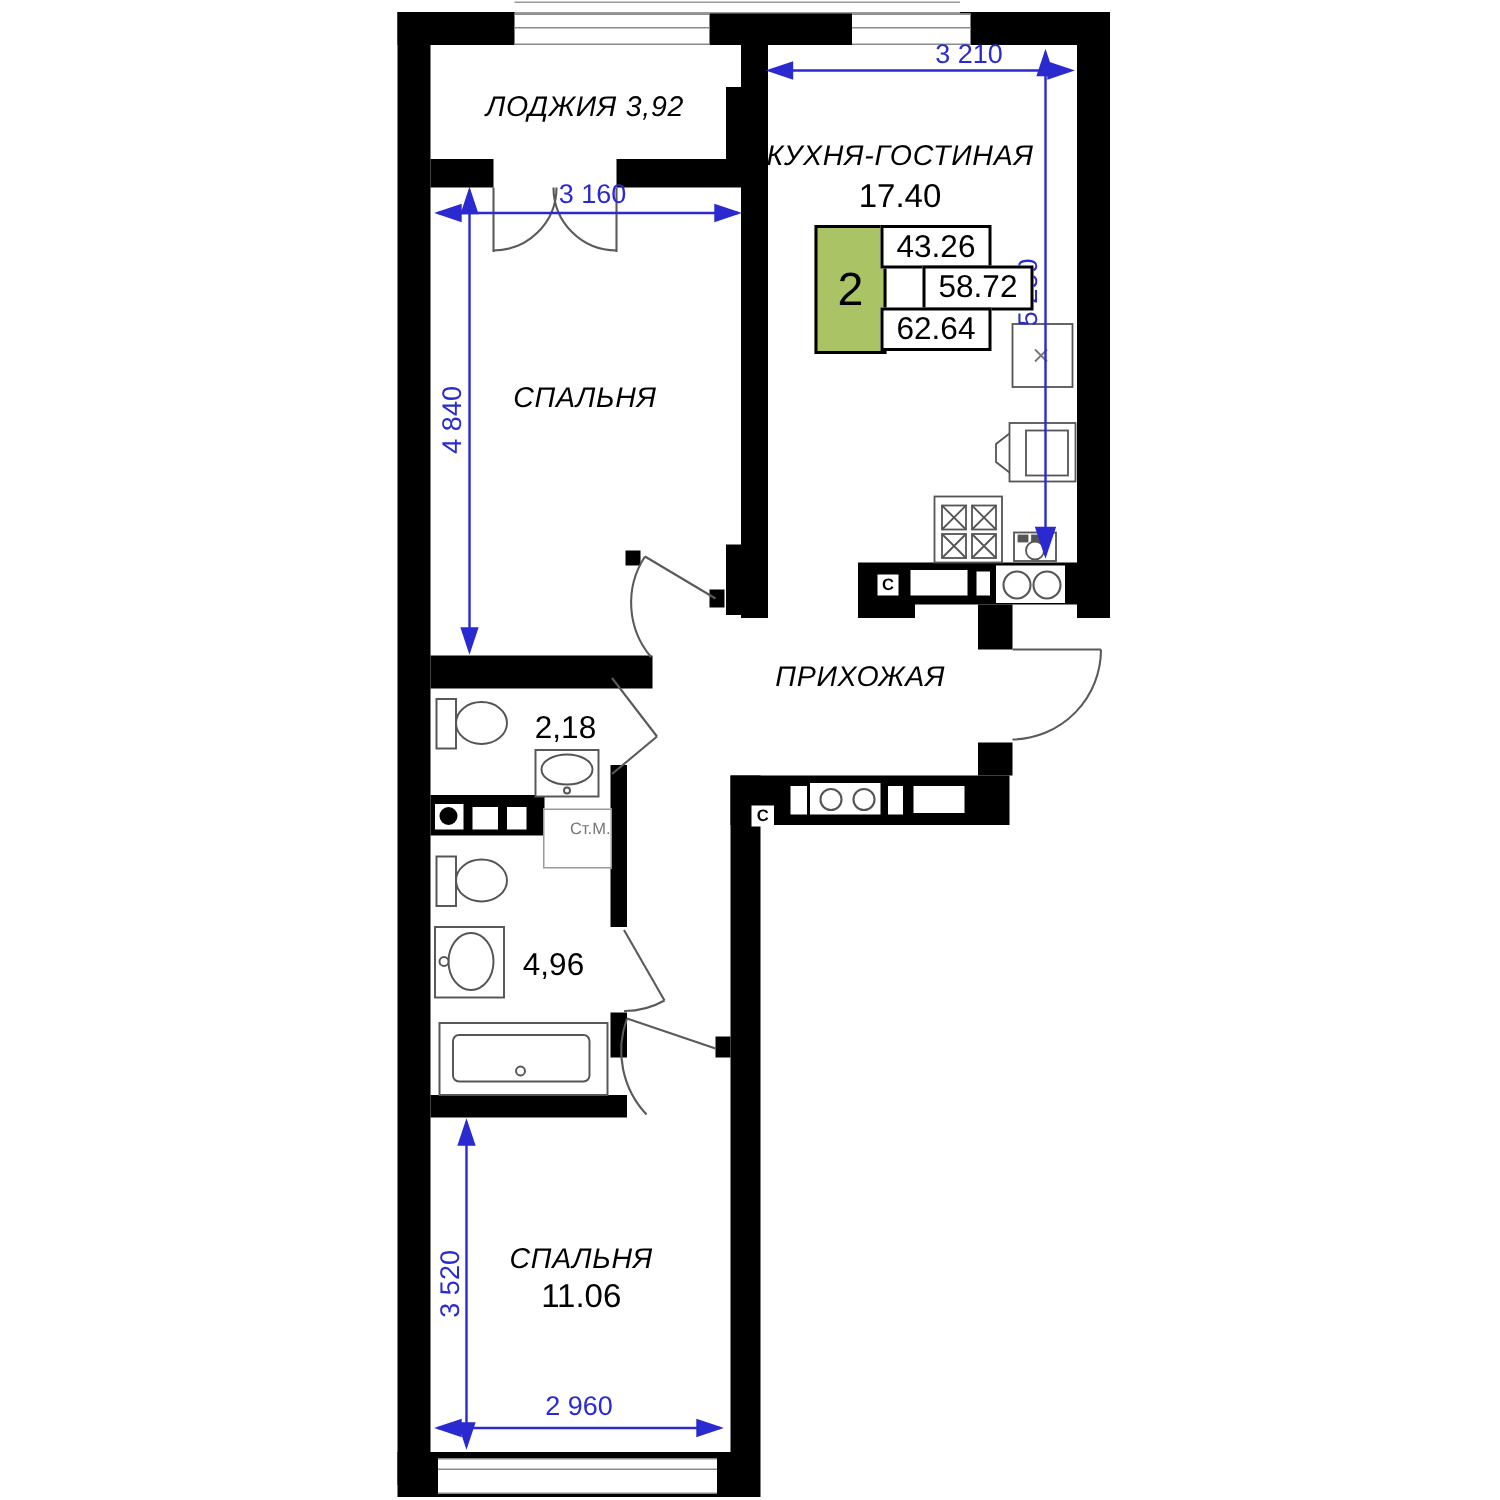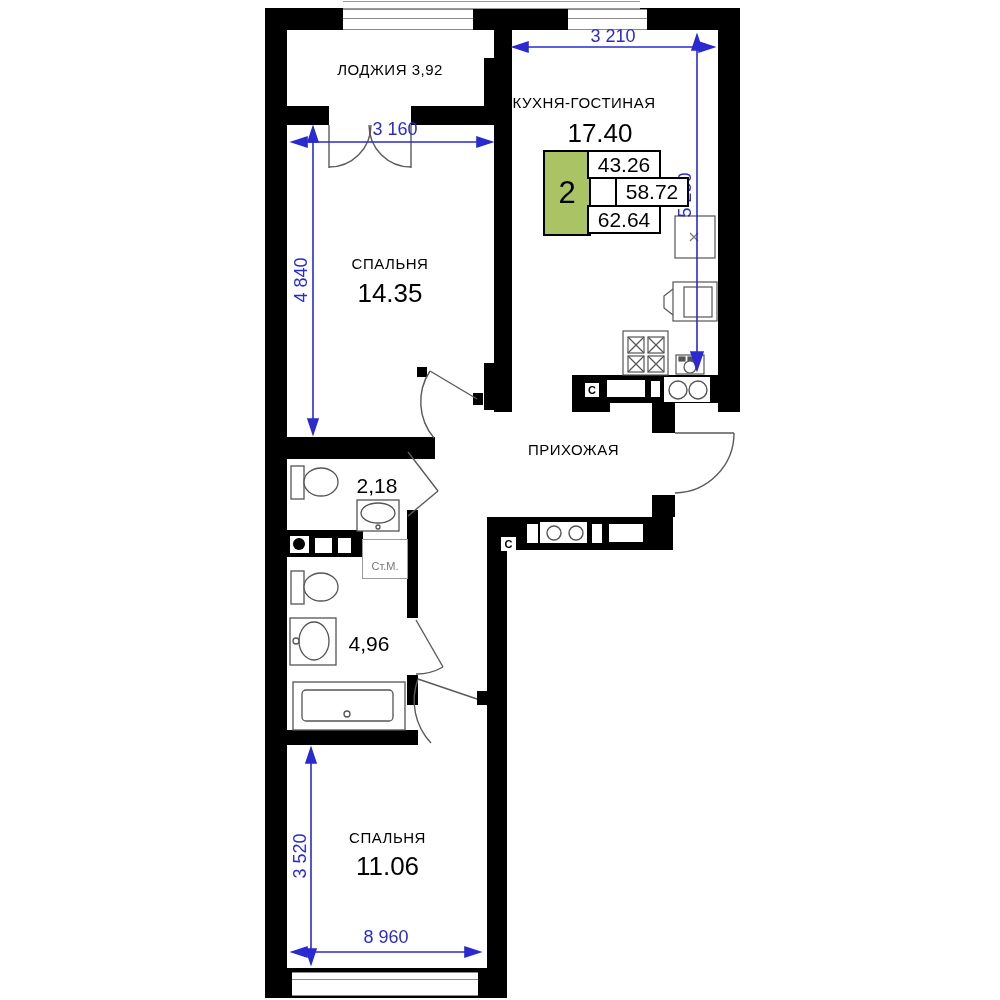--- a/index.html
+++ b/index.html
@@ -3,27 +3,27 @@
 <meta charset="utf-8">
 <style>
   html,body{margin:0;padding:0;background:#fff;}
   #stage{position:relative;width:1000px;height:1000px;background:#fff;overflow:hidden;
          font-family:"Liberation Sans","DejaVu Sans",sans-serif;color:#000;}
   .wall{position:absolute;background:#000;}
   .cut{position:absolute;background:#fff;}
   .glz{position:absolute;background:#fff;border-top:1px solid #8a8a8a;border-bottom:1px solid #8a8a8a;}
   .rail{position:absolute;border-top:1px solid #9a9a9a;border-bottom:1px solid #9a9a9a;}
   .lbl{position:absolute;text-align:center;white-space:nowrap;line-height:1.1;}
-  .room-name{font-size:15px;letter-spacing:.5px;}
-  .room-area{font-size:26px;}
+  .room-name{font-size:19px;letter-spacing:.5px;font-style:italic;}
+  .room-area{font-size:22px;}
   .dim{color:#2a2ad0;font-size:18px;}
   .vrot{transform:rotate(-90deg);}
   .ventbox{position:absolute;background:#fff;font-size:11px;font-weight:bold;text-align:center;line-height:14px;}
   .stm{position:absolute;border:1px solid #9a9a9a;background:#fff;}
-  .stm-lbl{position:absolute;font-size:11px;color:#777;text-align:center;width:100%;top:20px;}
+  .stm-lbl{position:absolute;font-size:11px;color:#777;text-align:right;width:100%;top:7px;}
   svg{position:absolute;left:0;top:0;}
   #badge{position:absolute;left:543px;top:150px;width:118px;height:82px;}
   #badge .g{position:absolute;left:0;top:0;width:44px;height:82px;border:2px solid #000;
             display:flex;align-items:center;justify-content:center;font-size:31px;}
   #badge .v{position:absolute;left:44px;width:70px;height:25px;border:2px solid #000;background:#fff;
             display:flex;align-items:center;justify-content:center;font-size:21px;}
 </style>
 </head>
 <body>
 
@@ -187,40 +187,39 @@
       <polygon points="292,952 307,947 307,957"></polygon>
       <polygon points="480,952 465,947 465,957"></polygon>
     </g>
   </svg>
 
   <div class="lbl room-name" style="left:290px;top:62px;width:200px;">
     <span>ЛОДЖИЯ</span>
     <span>3,92</span>
   </div>
 
-  <div class="lbl room-name" style="left:494px;top:95px;width:180px;">КУХНЯ-ГОСТИНАЯ</div>
+  <div class="lbl room-name" style="left:510px;top:95px;width:180px;">КУХНЯ-ГОСТИНАЯ</div>
   <div class="lbl room-area" style="left:510px;top:119px;width:180px;">17.40</div>
 
   <div class="lbl room-name" style="left:290px;top:256px;width:200px;">СПАЛЬНЯ</div>
-  <div class="lbl room-area" style="left:290px;top:279px;width:200px;">14.35</div>
 
   <div class="lbl room-name" style="left:481px;top:442px;width:185px;text-align:center;">ПРИХОЖАЯ</div>
 
   <div class="lbl" style="left:337px;top:474px;width:80px;font-size:21px;">2,18</div>
   <div class="lbl" style="left:329px;top:632px;width:80px;font-size:21px;">4,96</div>
 
   <div class="lbl room-name" style="left:290px;top:830px;width:195px;">СПАЛЬНЯ</div>
   <div class="lbl room-area" style="left:290px;top:852px;width:195px;">11.06</div>
 
-  <div class="lbl dim" style="left:573px;top:27px;width:80px;">3 210</div>
+  <div class="lbl dim" style="left:606px;top:27px;width:80px;">3 210</div>
   <div class="lbl dim vrot" style="left:646px;top:185px;width:80px;">5 250</div>
   <div class="lbl dim" style="left:355px;top:120px;width:80px;">3 160</div>
   <div class="lbl dim vrot" style="left:262px;top:270px;width:80px;">4 840</div>
   <div class="lbl dim vrot" style="left:261px;top:846px;width:80px;">3 520</div>
-  <div class="lbl dim" style="left:346px;top:928px;width:80px;">8 960</div>
+  <div class="lbl dim" style="left:346px;top:928px;width:80px;">2 960</div>
 
   <div class="stm" style="left:362px;top:539px;width:44px;height:38px;">
     <div class="stm-lbl">Ст.М.</div>
   </div>
   <div class="ventbox" style="left:585px;top:383px;width:14px;height:14px;">C</div>
   <div class="ventbox" style="left:501px;top:537px;width:15px;height:14px;">C</div>
 
   <div id="badge">
     <div class="g" style="background:#a9c365;">2</div>
     <div class="v" style="top:0;">43.26</div>

